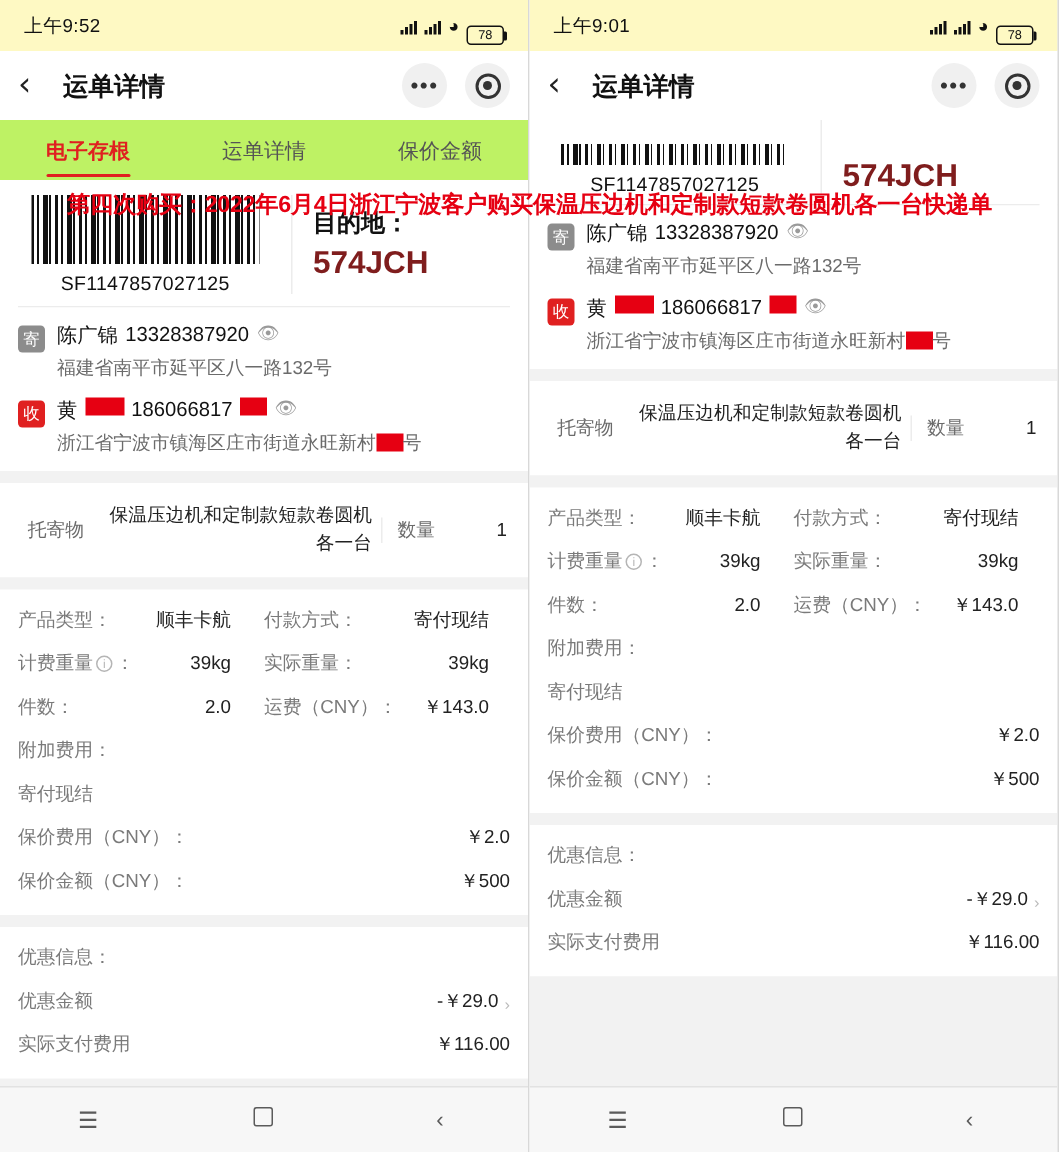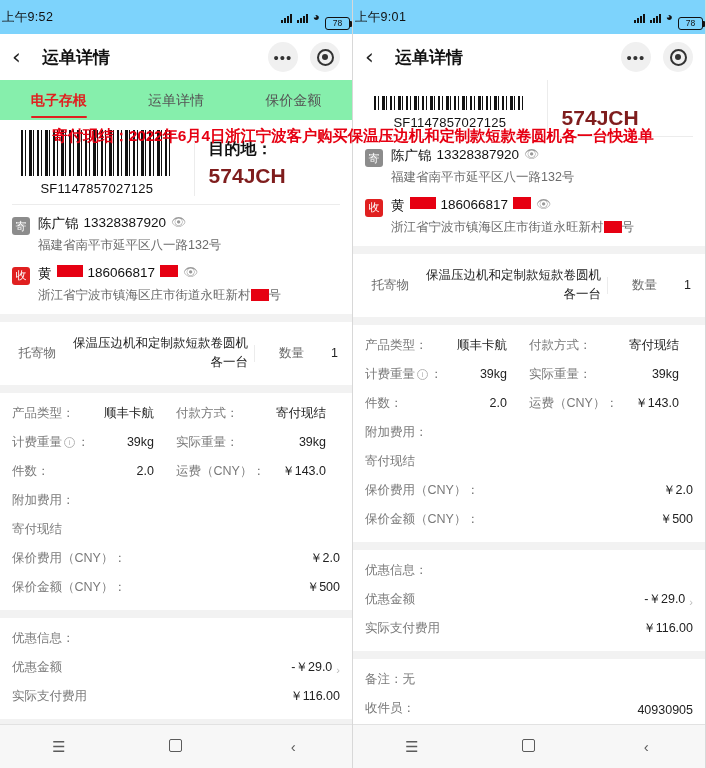--- a/index.html
+++ b/index.html
@@ -19,24 +19,24 @@
     background: #f2f2f2;
     position: relative;
     overflow: hidden;
     border-right: 1px solid #d8d8d8;
   }
   .phone:last-child { border-right: none; }
 
   
   .statusbar {
     height: 34px;
-    background: #7dd3fc;
-    display: flex;
-    align-items: center;
-    padding: 0 2px;
+    background: #fef9c3;
+    display: flex;
+    align-items: center;
+    padding: 0 16px;
     font-size: 12.5px;
     color: #111;
   }
   .status-time { letter-spacing: .3px; }
   .status-right {
     margin-left: auto;
     display: flex;
     align-items: center;
     gap: 5px;
   }
@@ -110,21 +110,21 @@
     display: flex; align-items: center; justify-content: center;
   }
   .target-dot::after {
     content: "";
     width: 6px; height: 6px; border-radius: 50%; background: #333;
   }
 
   
   .tabs {
     height: 40px;
-    background: #86efac;
+    background: #bef264;
     display: flex;
     align-items: center;
   }
   .tab {
     flex: 1;
     text-align: center;
     font-size: 14px;
     color: #555;
     position: relative;
     line-height: 40px;
@@ -268,21 +268,21 @@
     color: #222;
     text-align: right;
     line-height: 1.55;
     padding: 0 6px;
   }
   .goods-qty-label {
     width: 52px;
     font-size: 12.5px;
     color: #6b6b6b;
     border-left: 1px solid #ececec;
-    padding-left: 24px;
+    padding-left: 10px;
   }
   .goods-qty-value {
     width: 46px;
     text-align: right;
     padding-right: 14px;
     font-size: 12.5px;
     color: #222;
   }
 
   
@@ -705,37 +705,23 @@
           <span class="chev">›</span>
         </div>
         <div class="kv-row">
           <span class="kv-k">实际支付费用</span>
           <span class="kv-v">￥116.00</span>
         </div>
       </div>
 
       <div class="divider"></div>
 
-      <div class="kv-block">
-        <div class="kv-row">
-          <span class="kv-k">备注：无</span>
-          <span class="kv-v"></span>
-        </div>
-        <div class="kv-row">
-          <span class="kv-k">收件员：</span>
-          <span class="kv-v">40930905</span>
-        </div>
-        <div class="kv-row">
-          
-          
-        </div>
-      </div>
     </div>
 
     <div class="bottomnav">
       <div>☰</div>
       <div><span class="nav-square"></span></div>
       <div>‹</div>
     </div>
   </div>
 
-  <div class="annotation">寄付现结：2022年6月4日浙江宁波客户购买保温压边机和定制款短款卷圆机各一台快递单</div>
+  <div class="annotation">第四次购买：2022年6月4日浙江宁波客户购买保温压边机和定制款短款卷圆机各一台快递单</div>
 </div>
 
 </body></html>

